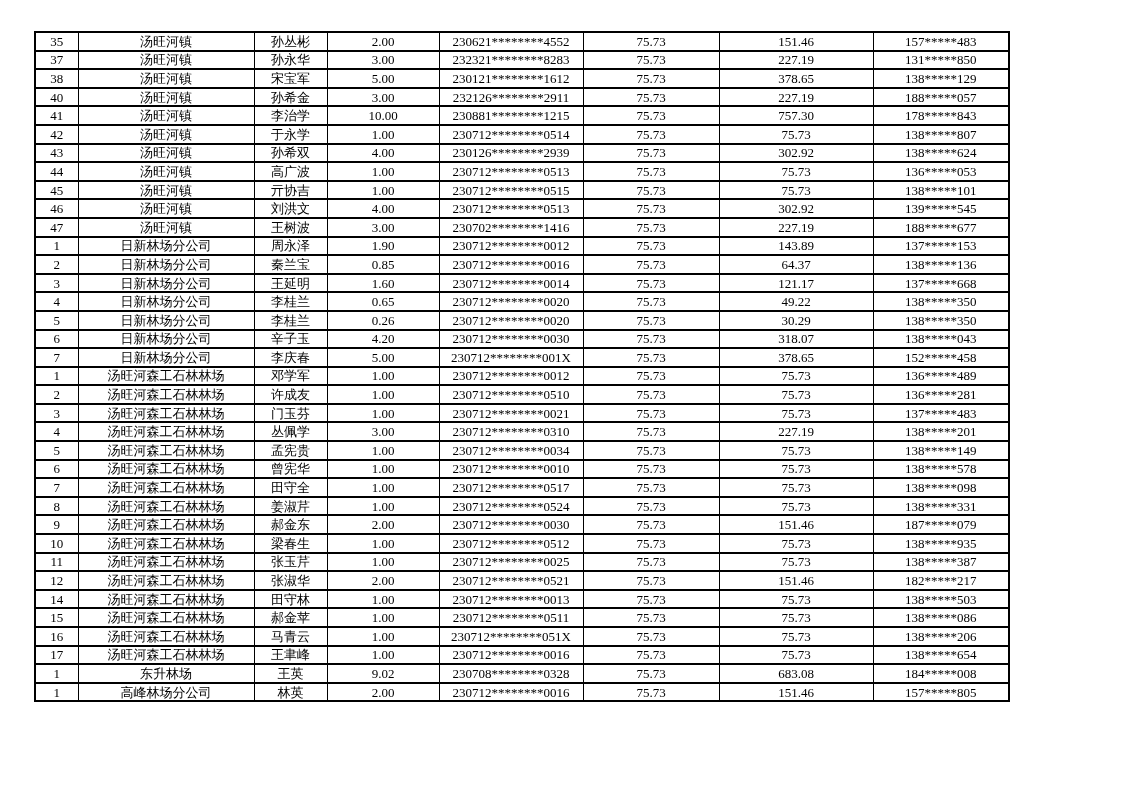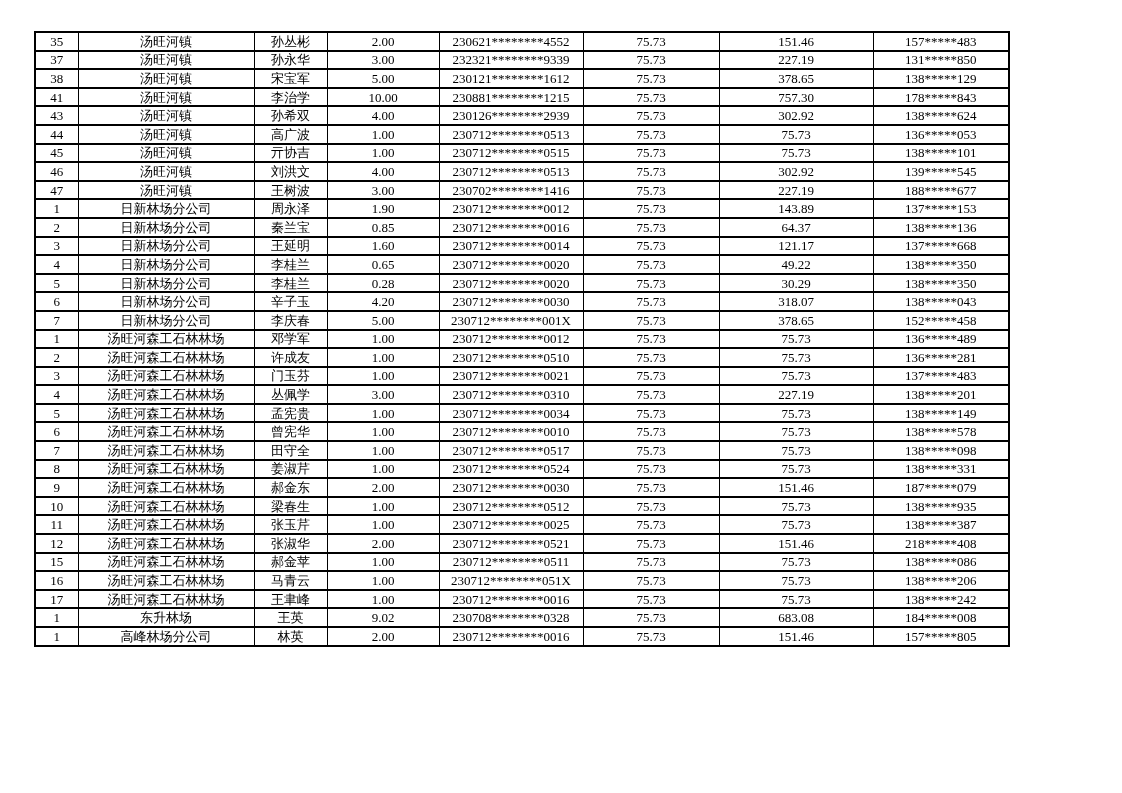--- a/index.html
+++ b/index.html
@@ -75,46 +75,66 @@
           <td>230621********4552</td>
           <td>75.73</td>
           <td>151.46</td>
           <td>157*****483</td>
         </tr>
         <tr>
           <td>37</td>
           <td>汤旺河镇</td>
           <td>孙永华</td>
           <td>3.00</td>
-          <td>232321********9339</td>
+          <td>232321********8283</td>
           <td>75.73</td>
           <td>227.19</td>
           <td>131*****850</td>
         </tr>
         <tr>
           <td>38</td>
           <td>汤旺河镇</td>
           <td>宋宝军</td>
           <td>5.00</td>
           <td>230121********1612</td>
           <td>75.73</td>
           <td>378.65</td>
           <td>138*****129</td>
         </tr>
         <tr>
+          <td>40</td>
+          <td>汤旺河镇</td>
+          <td>孙希金</td>
+          <td>3.00</td>
+          <td>232126********2911</td>
+          <td>75.73</td>
+          <td>227.19</td>
+          <td>188*****057</td>
+        </tr>
+        <tr>
           <td>41</td>
           <td>汤旺河镇</td>
           <td>李治学</td>
           <td>10.00</td>
           <td>230881********1215</td>
           <td>75.73</td>
           <td>757.30</td>
           <td>178*****843</td>
         </tr>
         <tr>
+          <td>42</td>
+          <td>汤旺河镇</td>
+          <td>于永学</td>
+          <td>1.00</td>
+          <td>230712********0514</td>
+          <td>75.73</td>
+          <td>75.73</td>
+          <td>138*****807</td>
+        </tr>
+        <tr>
           <td>43</td>
           <td>汤旺河镇</td>
           <td>孙希双</td>
           <td>4.00</td>
           <td>230126********2939</td>
           <td>75.73</td>
           <td>302.92</td>
           <td>138*****624</td>
         </tr>
         <tr>
@@ -194,21 +214,21 @@
           <td>0.65</td>
           <td>230712********0020</td>
           <td>75.73</td>
           <td>49.22</td>
           <td>138*****350</td>
         </tr>
         <tr>
           <td>5</td>
           <td>日新林场分公司</td>
           <td>李桂兰</td>
-          <td>0.28</td>
+          <td>0.26</td>
           <td>230712********0020</td>
           <td>75.73</td>
           <td>30.29</td>
           <td>138*****350</td>
         </tr>
         <tr>
           <td>6</td>
           <td>日新林场分公司</td>
           <td>辛子玉</td>
           <td>4.20</td>
@@ -338,21 +358,31 @@
           <td>138*****387</td>
         </tr>
         <tr>
           <td>12</td>
           <td>汤旺河森工石林林场</td>
           <td>张淑华</td>
           <td>2.00</td>
           <td>230712********0521</td>
           <td>75.73</td>
           <td>151.46</td>
-          <td>218*****408</td>
+          <td>182*****217</td>
+        </tr>
+        <tr>
+          <td>14</td>
+          <td>汤旺河森工石林林场</td>
+          <td>田守林</td>
+          <td>1.00</td>
+          <td>230712********0013</td>
+          <td>75.73</td>
+          <td>75.73</td>
+          <td>138*****503</td>
         </tr>
         <tr>
           <td>15</td>
           <td>汤旺河森工石林林场</td>
           <td>郝金苹</td>
           <td>1.00</td>
           <td>230712********0511</td>
           <td>75.73</td>
           <td>75.73</td>
           <td>138*****086</td>
@@ -368,21 +398,21 @@
           <td>138*****206</td>
         </tr>
         <tr>
           <td>17</td>
           <td>汤旺河森工石林林场</td>
           <td>王聿峰</td>
           <td>1.00</td>
           <td>230712********0016</td>
           <td>75.73</td>
           <td>75.73</td>
-          <td>138*****242</td>
+          <td>138*****654</td>
         </tr>
         <tr>
           <td>1</td>
           <td>东升林场</td>
           <td>王英</td>
           <td>9.02</td>
           <td>230708********0328</td>
           <td>75.73</td>
           <td>683.08</td>
           <td>184*****008</td>

